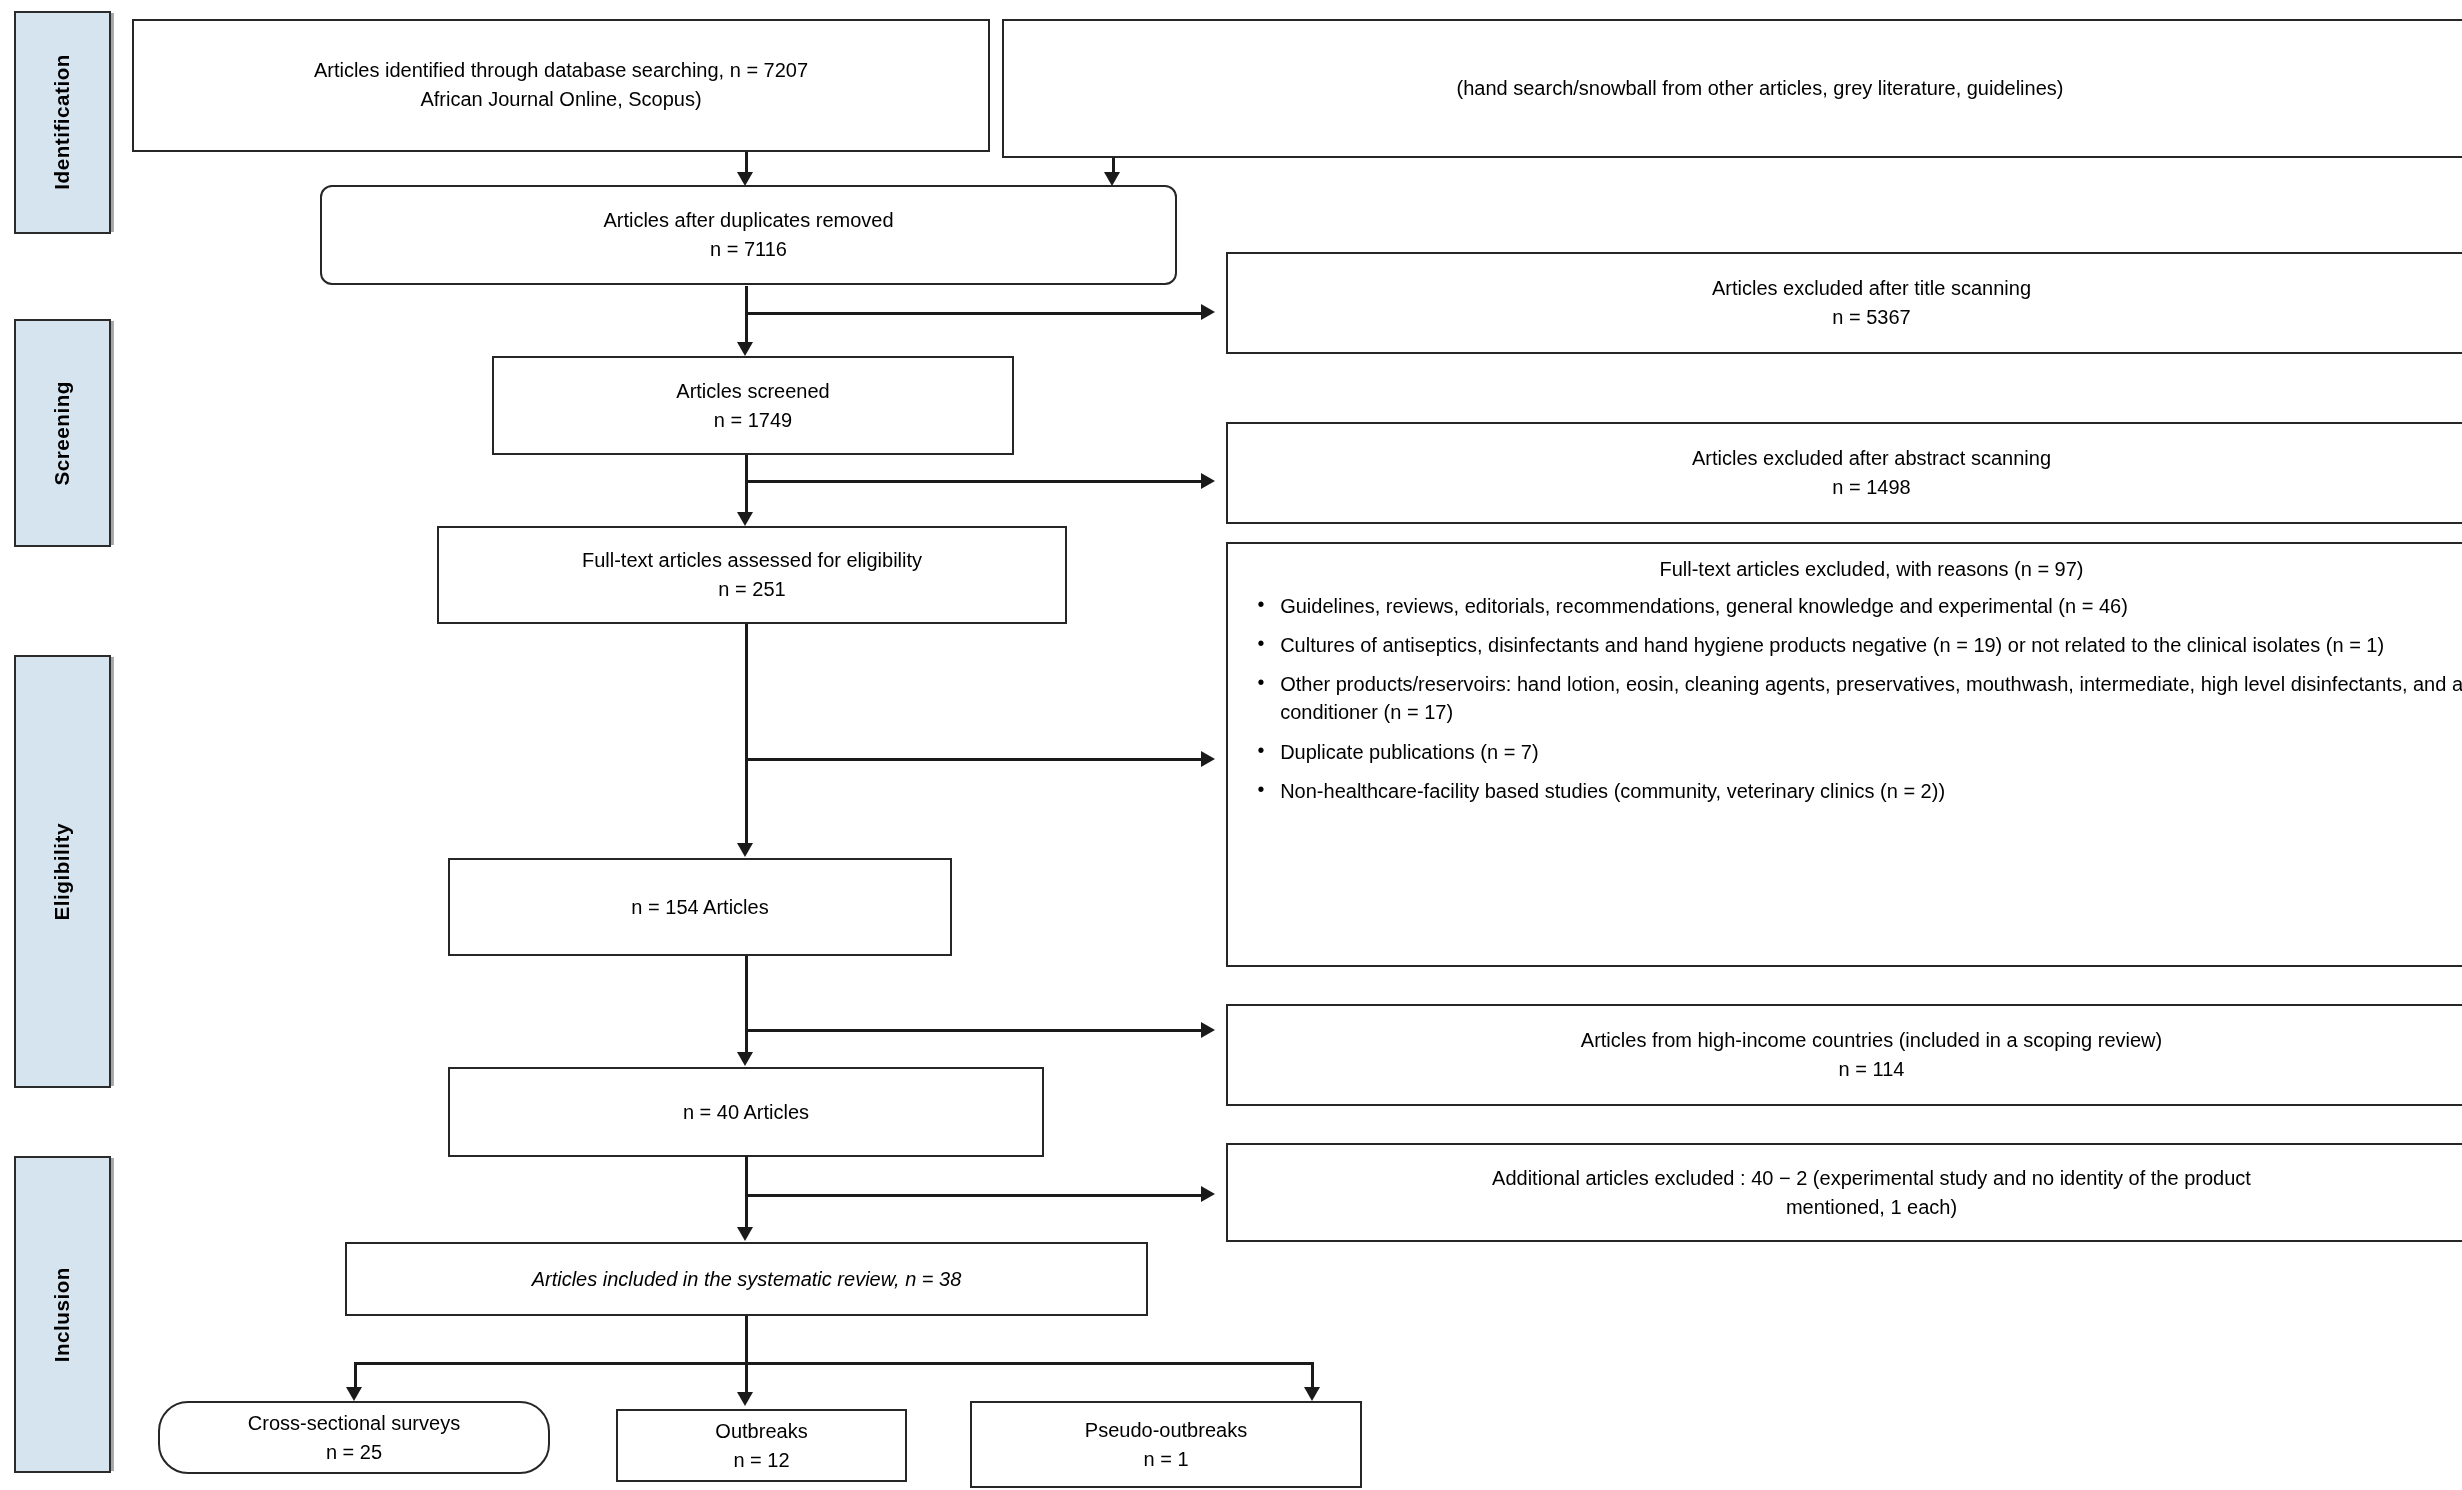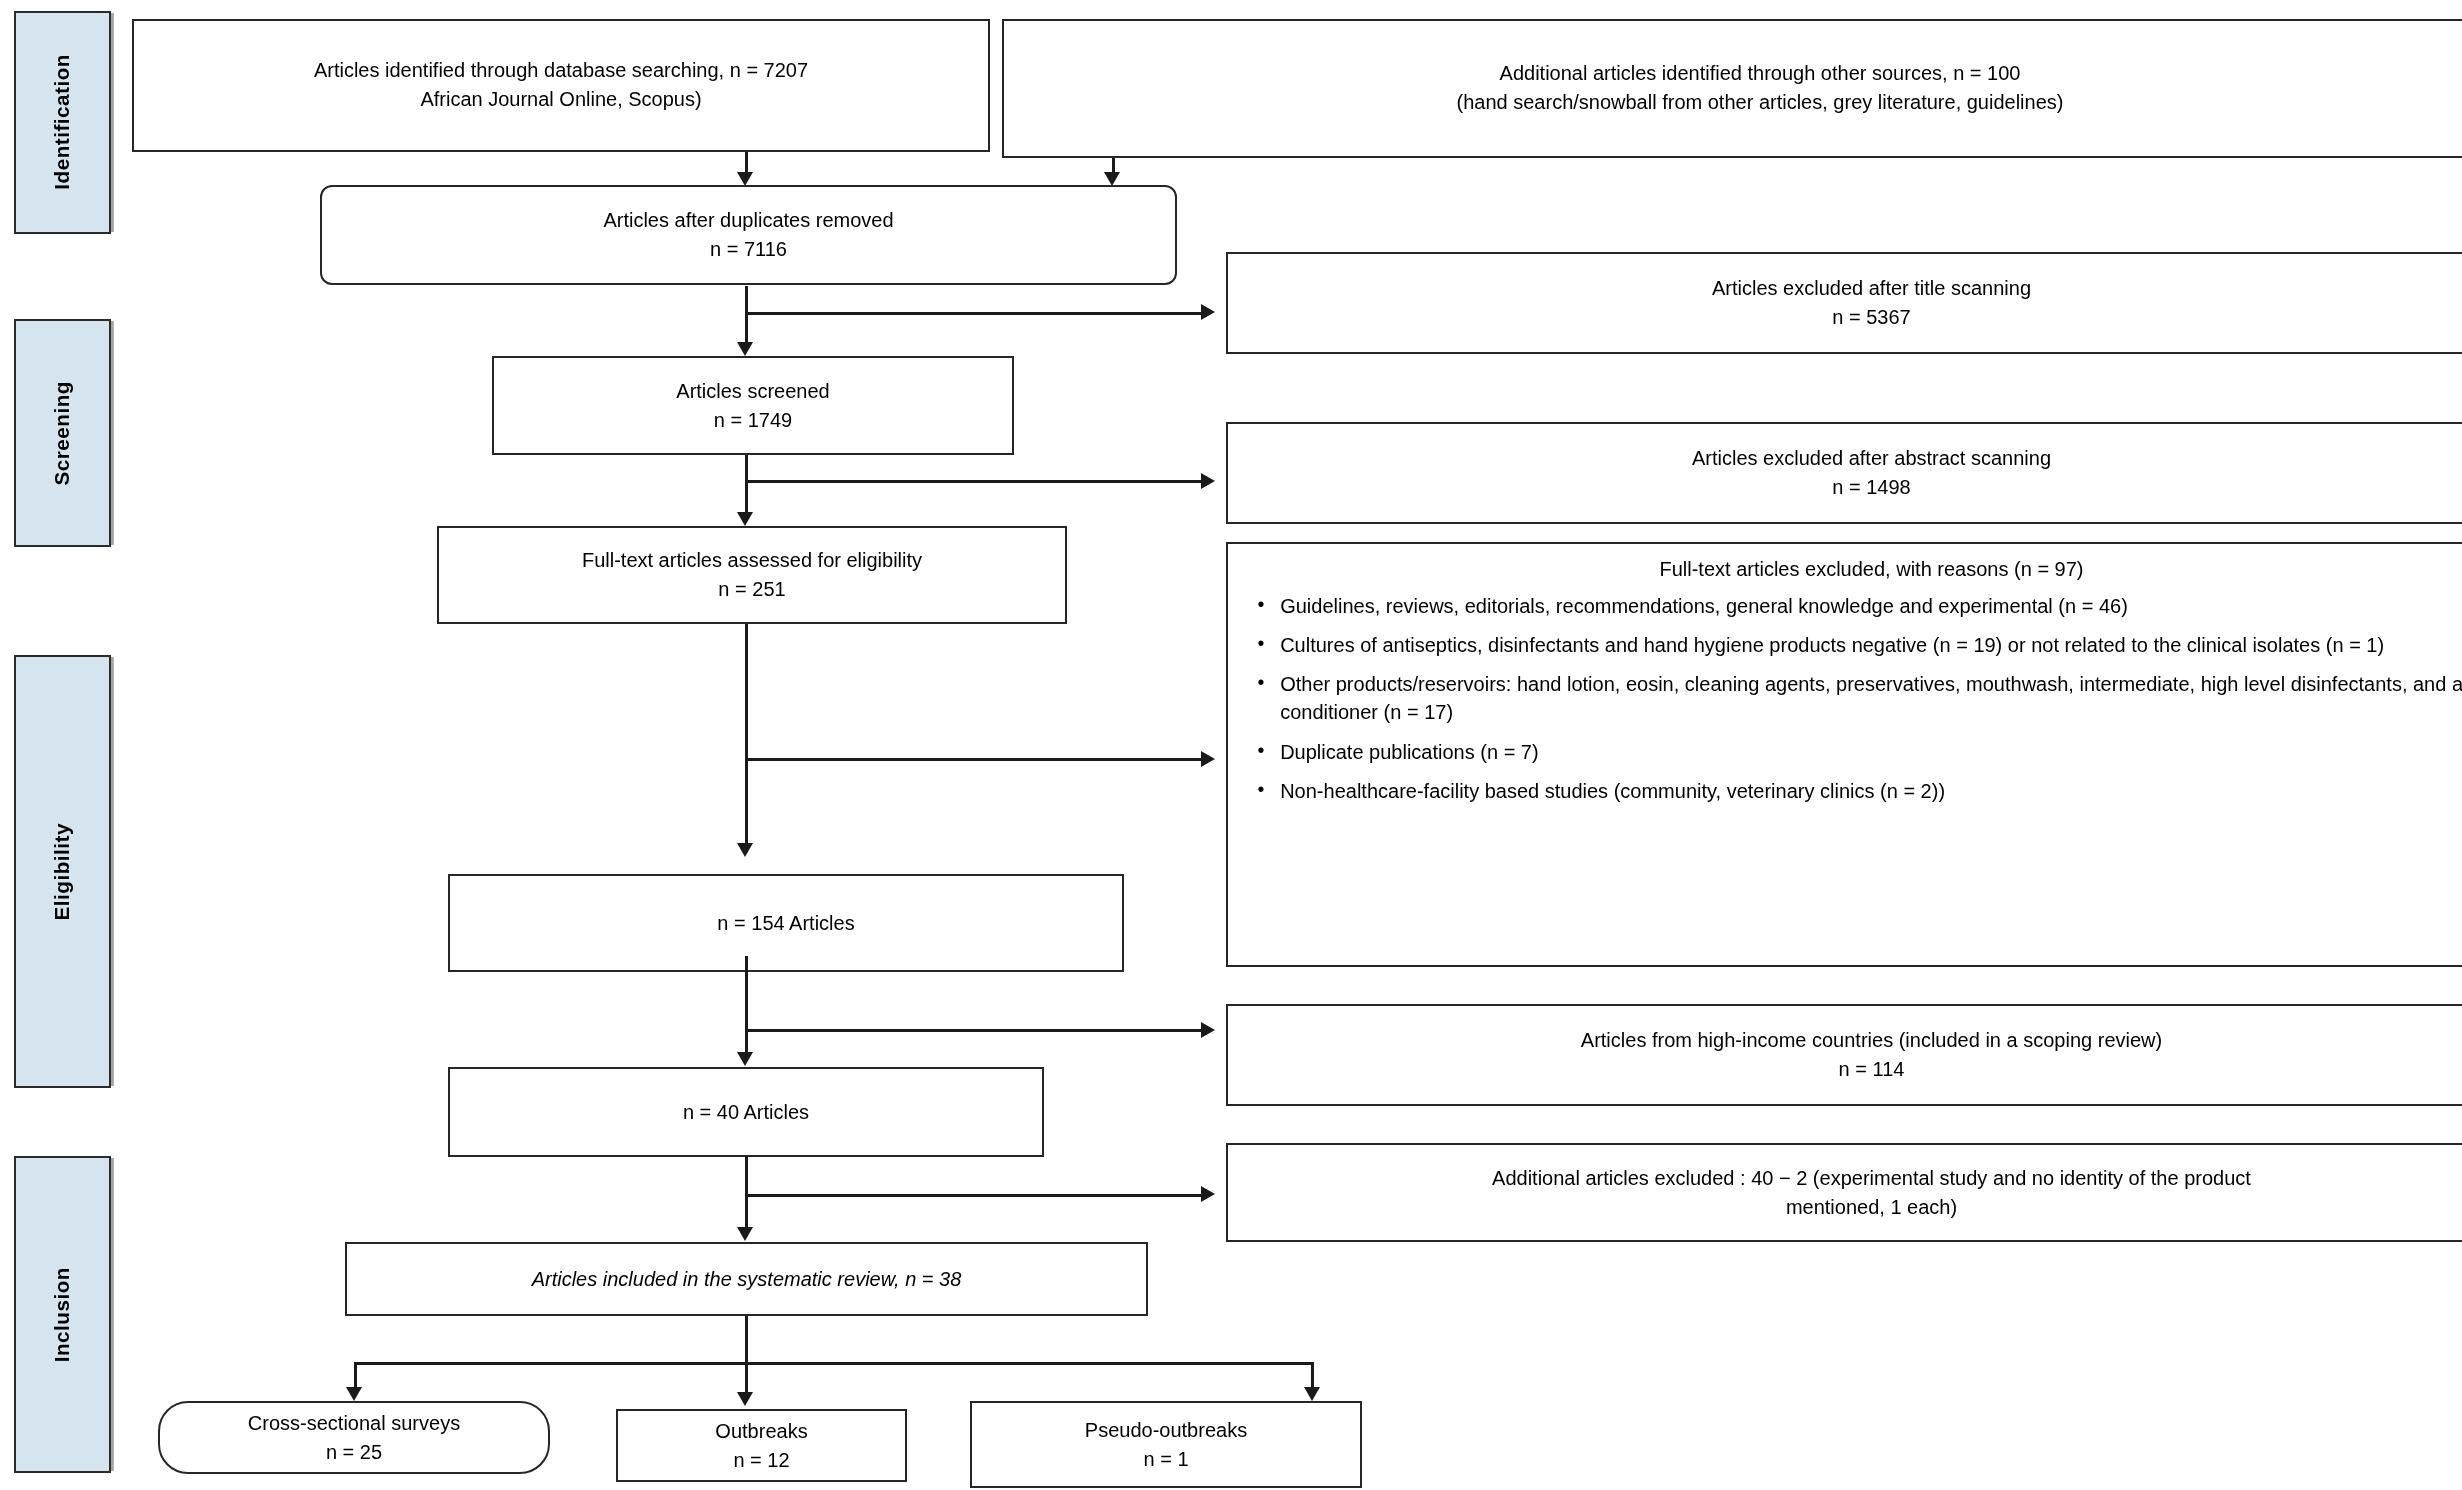--- a/index.html
+++ b/index.html
@@ -115,21 +115,20 @@
   <div class="phase" style="left:13.8px;top:1156px;width:97px;height:317px;">
     <span class="vlabel">Inclusion</span>
   </div>
 
   <div class="box" style="left:132px;top:18.7px;width:858px;height:133px;">
     <span class="ln">Articles identified through database searching, n = 7207</span>
     <span class="ln">African Journal Online, Scopus)</span>
   </div>
 
   <div class="box" style="left:1002px;top:18.7px;width:1516px;height:139px;">
-    <span class="ln">Additional articles identified through other sources, n = 100</span>
     <span class="ln">(hand search/snowball from other articles, grey literature, guidelines)</span>
   </div>
 
   <div class="vline" style="left:745px;top:152px;height:22.7px;"></div>
   <div class="arrow-down" style="left:737px;top:172px;"></div>
 
   <div class="vline" style="left:1112px;top:158px;height:16.7px;"></div>
   <div class="arrow-down" style="left:1104px;top:172px;"></div>
 
   <div class="box" style="left:320px;top:185px;width:857px;height:100px;border-radius:12px;">
@@ -176,21 +175,21 @@
     <div class="lbtitle">Full-text articles excluded, with reasons (n = 97)</div>
     <ul>
       <li>Guidelines, reviews, editorials, recommendations, general knowledge and experimental (n = 46)</li>
       <li>Cultures of antiseptics, disinfectants and hand hygiene products negative (n = 19) or not related to the  clinical isolates (n = 1)</li>
       <li>Other products/reservoirs: hand lotion, eosin, cleaning agents, preservatives, mouthwash, intermediate,  high level disinfectants, and air conditioner (n = 17)</li>
       <li>Duplicate publications (n = 7)</li>
       <li>Non-healthcare-facility  based studies (community, veterinary clinics (n = 2))</li>
     </ul>
   </div>
 
-  <div class="box" style="left:448px;top:858px;width:676px;height:98px;margin-top:16px;">
+  <div class="box" style="left:448px;top:858px;width:504px;height:98px;">
     <span class="ln">n = 154 Articles</span>
   </div>
 
   <div class="vline" style="left:745px;top:956px;height:98px;"></div>
   <div class="hline" style="left:745px;top:1029px;width:456px;"></div>
   <div class="arrow-right" style="left:1201px;top:1022px;"></div>
   <div class="arrow-down" style="left:737px;top:1052px;"></div>
 
   <div class="box" style="left:1226px;top:1004px;width:1291px;height:102px;">
     <span class="ln">Articles from high-income countries (included in a scoping review)</span>

